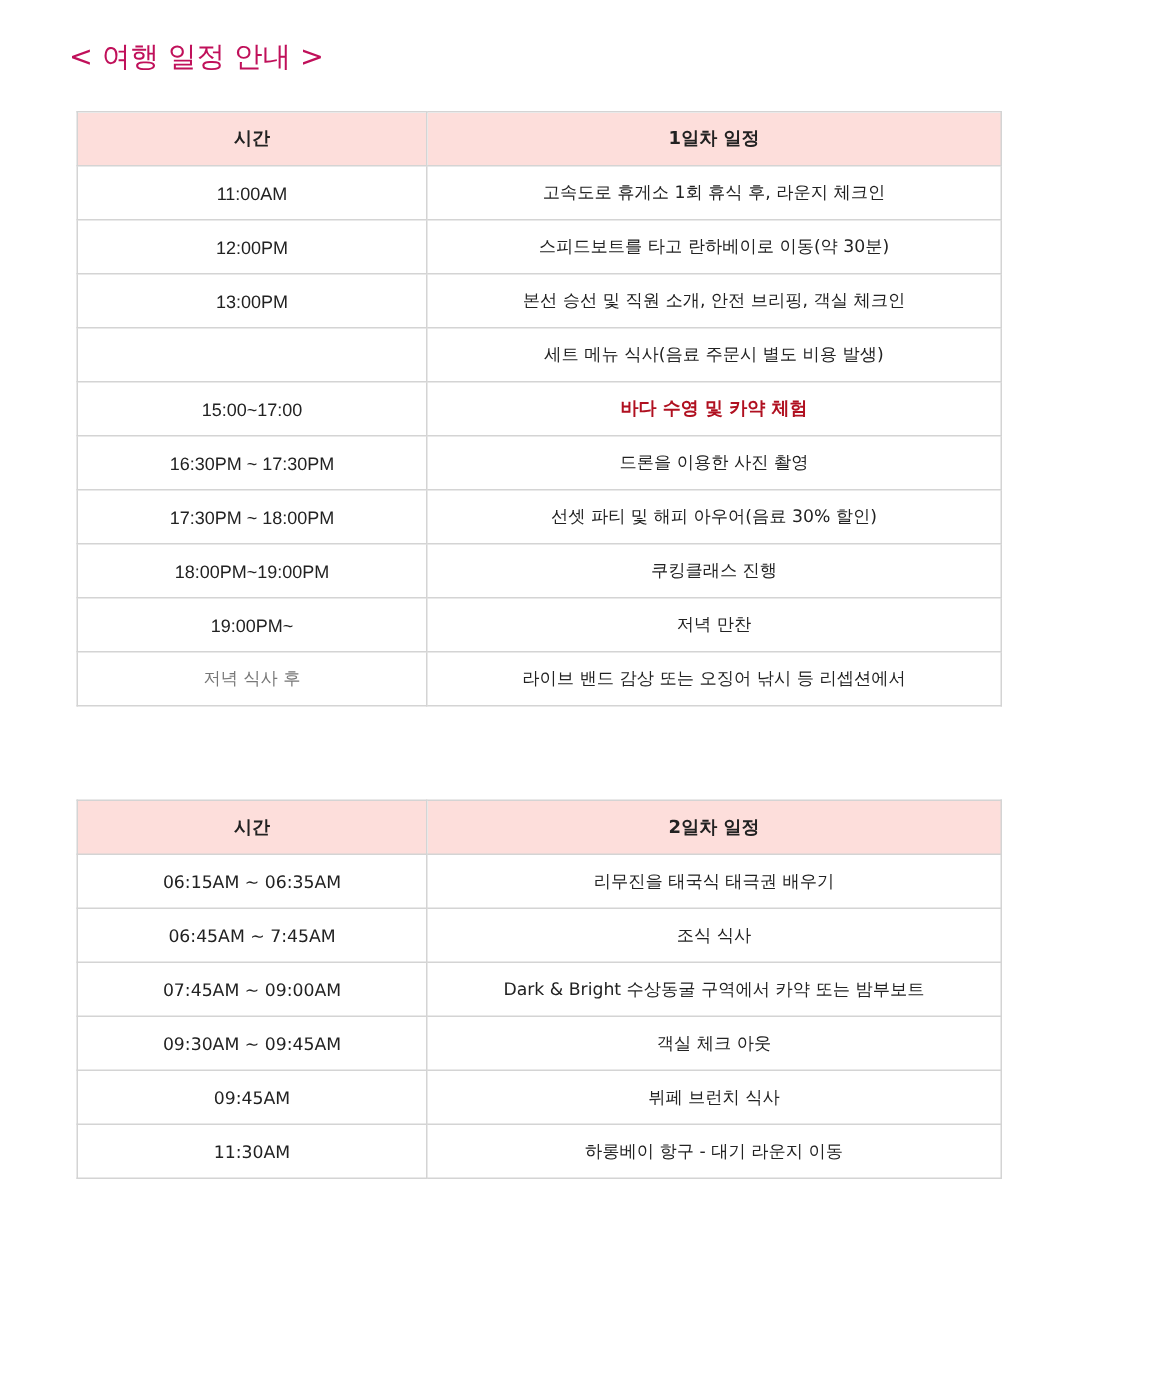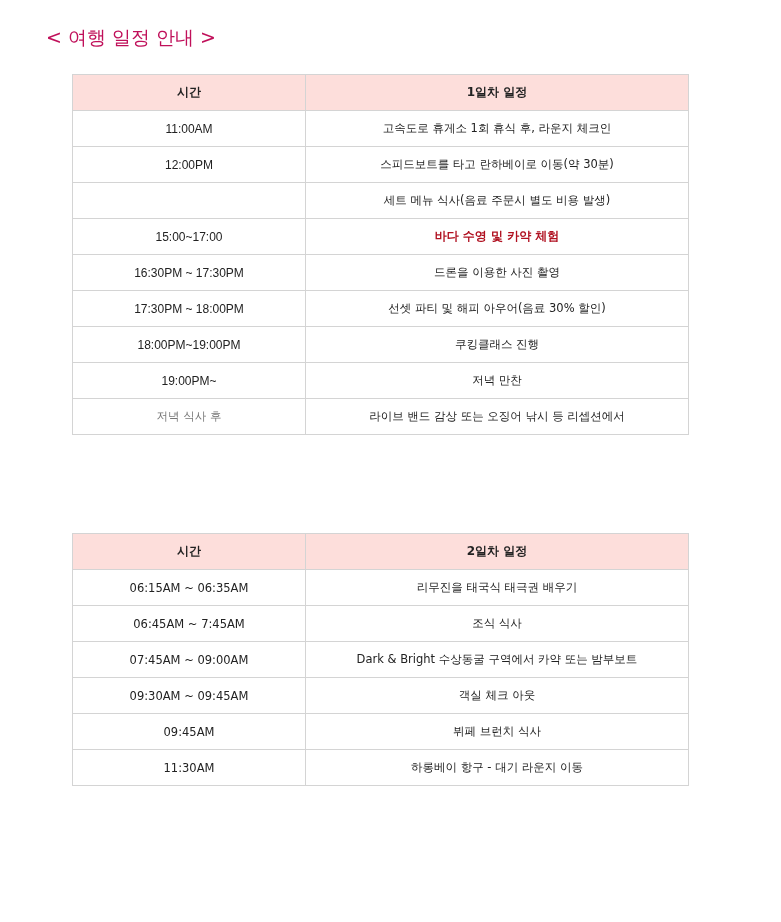--- a/index.html
+++ b/index.html
@@ -21,21 +21,21 @@
       top: 25px;
       font-size: 19px;
       font-weight: normal;
       color: #c0105a;
       letter-spacing: 0px;
       white-space: nowrap;
       margin-left: 25px;
     }
     .schedule-table {
       position: absolute;
-      left: 72px;
+      left: 51px;
       width: 616px;
       border-collapse: collapse;
       table-layout: fixed;
       font-size: 12px;
     }
     .schedule-table.day1 { top: 74px; font-family: "Liberation Sans", sans-serif; }
     .schedule-table.day2 { top: 533px; font-family: "DejaVu Sans", sans-serif; font-size: 11.5px; }
     .schedule-table col.c-time { width: 233px; }
     .schedule-table col.c-act { width: 383px; }
     .schedule-table th,
@@ -77,20 +77,24 @@
     </tr>
   </thead>
   <tbody>
     <tr>
       <td>11:00AM</td>
       <td class="ko">고속도로 휴게소 1회 휴식 후, 라운지 체크인</td>
     </tr>
     <tr>
       <td>12:00PM</td>
       <td class="ko">스피드보트를 타고 란하베이로 이동(약 30분)</td>
+    </tr>
+    <tr>
+      <td>13:00PM</td>
+      <td class="ko">본선 승선 및 직원 소개, 안전 브리핑, 객실 체크인</td>
     </tr>
     <tr>
       <td></td>
       <td class="ko">세트 메뉴 식사(음료 주문시 별도 비용 발생)</td>
     </tr>
     <tr>
       <td>15:00~17:00</td>
       <td class="highlight">바다 수영 및 카약 체험</td>
     </tr>
     <tr>

